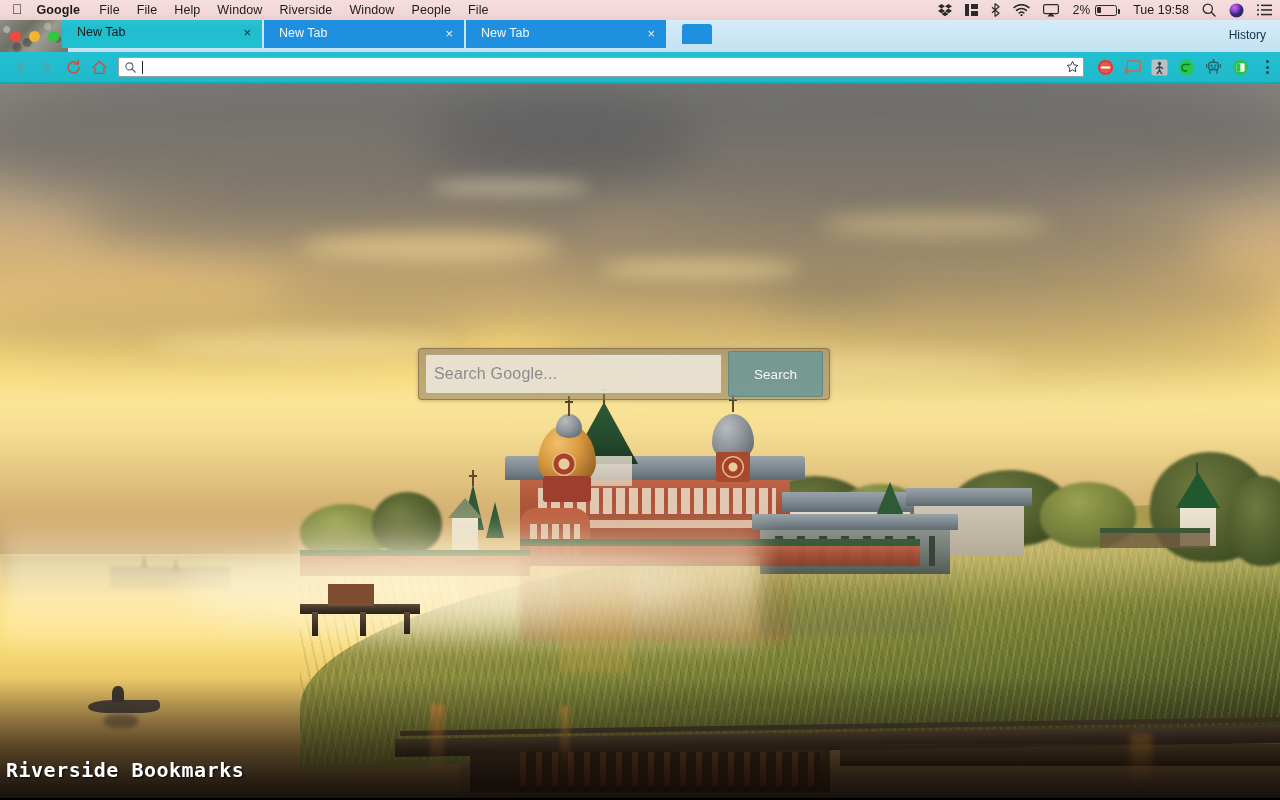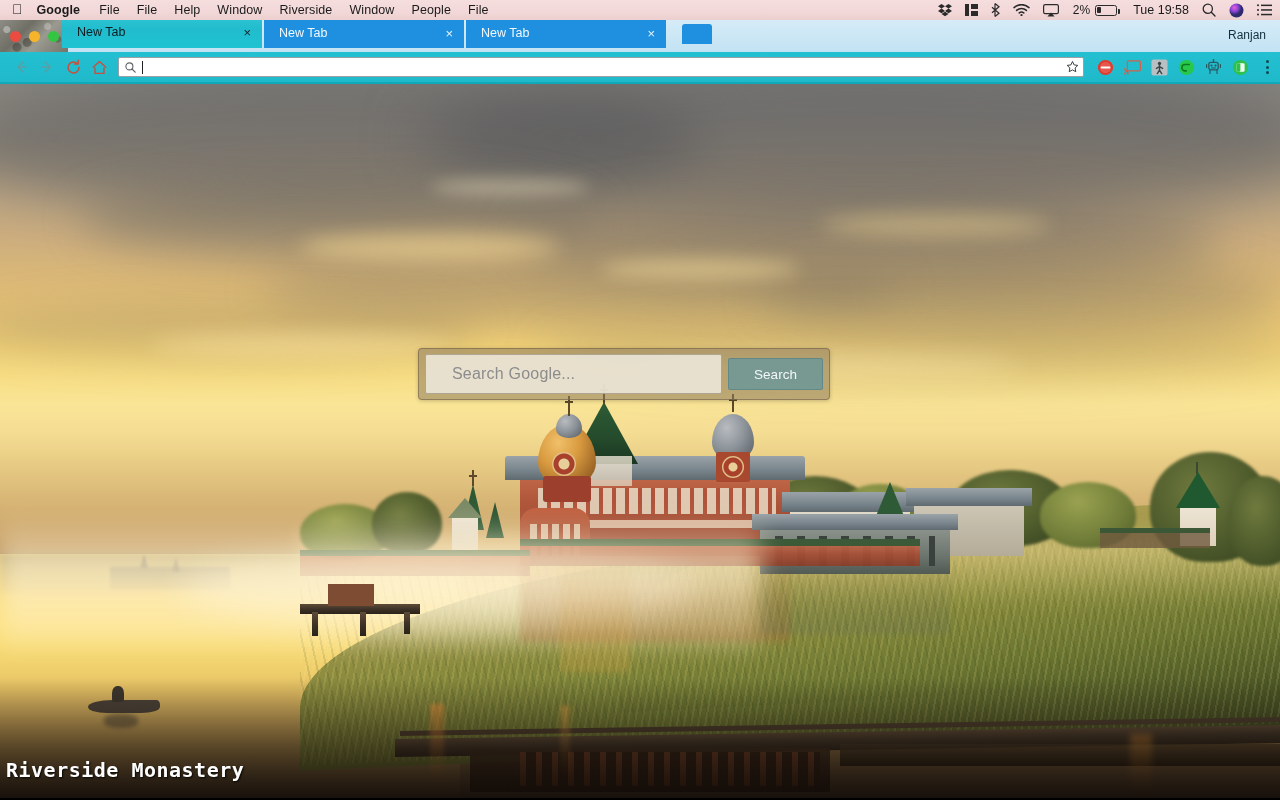--- a/index.html
+++ b/index.html
@@ -274,25 +274,25 @@
     background: rgba(142,123,94,.55);
     border: 1px solid rgba(120,102,76,.65);
     border-radius: 4px;
     display: flex; align-items: center; padding: 6px;
     box-shadow: 0 1px 4px rgba(0,0,0,.2);
     z-index: 30;
   }
   .search-field {
     flex: 1; height: 40px; background: rgba(236,229,214,.92);
     border: 1px solid rgba(150,140,120,.7); border-radius: 2px;
-    display: flex; align-items: center; padding: 0 26px;
+    display: flex; align-items: center; padding: 0 8px;
     font-size: 16px; color: #8c8c8c; letter-spacing: .2px;
   }
   .search-btn {
-    width: 95px; height: 32px; margin-left: 6px;
+    width: 95px; height: 46px; margin-left: 6px;
     background: rgba(108,152,152,.85);
     border: 1px solid rgba(92,132,132,.8); border-radius: 2px;
     display: flex; align-items: center; justify-content: center;
     color: #f3f7f7; font-size: 13.5px; cursor: pointer;
   }
 
   
   .caption {
     position: absolute; left: 6px; bottom: 14px; z-index: 30;
     font-family: "DejaVu Sans Mono", monospace;
@@ -411,21 +411,21 @@
           <span class="tl-label">New Tab</span>
           <span class="tab-close">×</span>
         </div>
         <div class="tab">
           <span class="tl-label">New Tab</span>
           <span class="tab-close">×</span>
         </div>
         <div class="newtab-btn"></div>
       </div>
 
-      <span class="profile-name">Ranjan</span>
+      <span class="profile-name">History</span>
     </div>
 
     <div id="toolbar">
       <span class="nav-btn disabled">
         <svg width="16" height="16" viewBox="0 0 16 16">
             <path d="M10 3L5 8l5 5" stroke="#d6604a" stroke-width="1.5" fill="none" stroke-linecap="round" stroke-linejoin="round"></path>
             <path d="M5 8h8" stroke="#d6604a" stroke-width="1.5" stroke-linecap="round"></path>
           </svg>
       </span>
       <span class="nav-btn disabled">
@@ -664,18 +664,18 @@
       <div class="boat-refl" style="left:104px; top:630px; width:34px; height:14px;"></div>
 
       <div class="bottom-dark"></div>
 
       <div class="search-widget">
         <div class="search-field" placeholder="Search Google...">Search Google...</div>
         <div class="search-btn">Search</div>
       </div>
 
       <div class="caption">
-        <div class="title">Riverside Monastery</div>
+        <div class="title">Riverside Bookmarks</div>
       </div>
 
     </div>
   </div>
 </div>
 
 </body></html>

